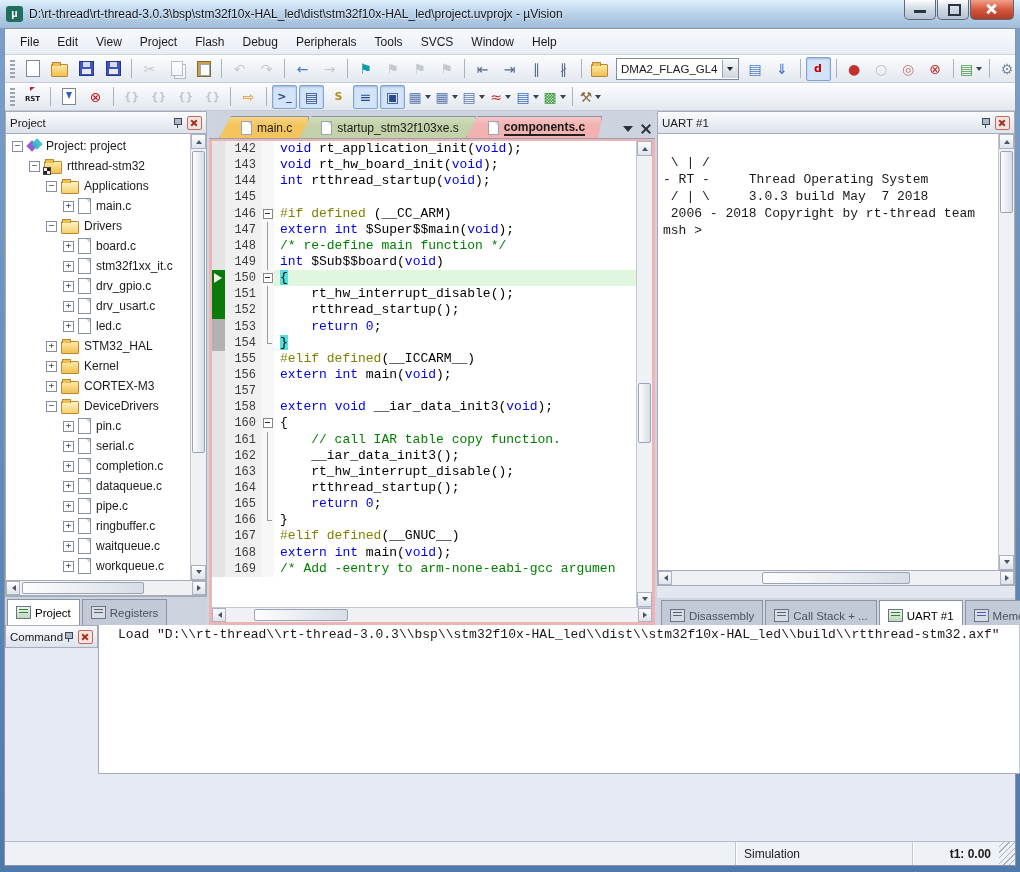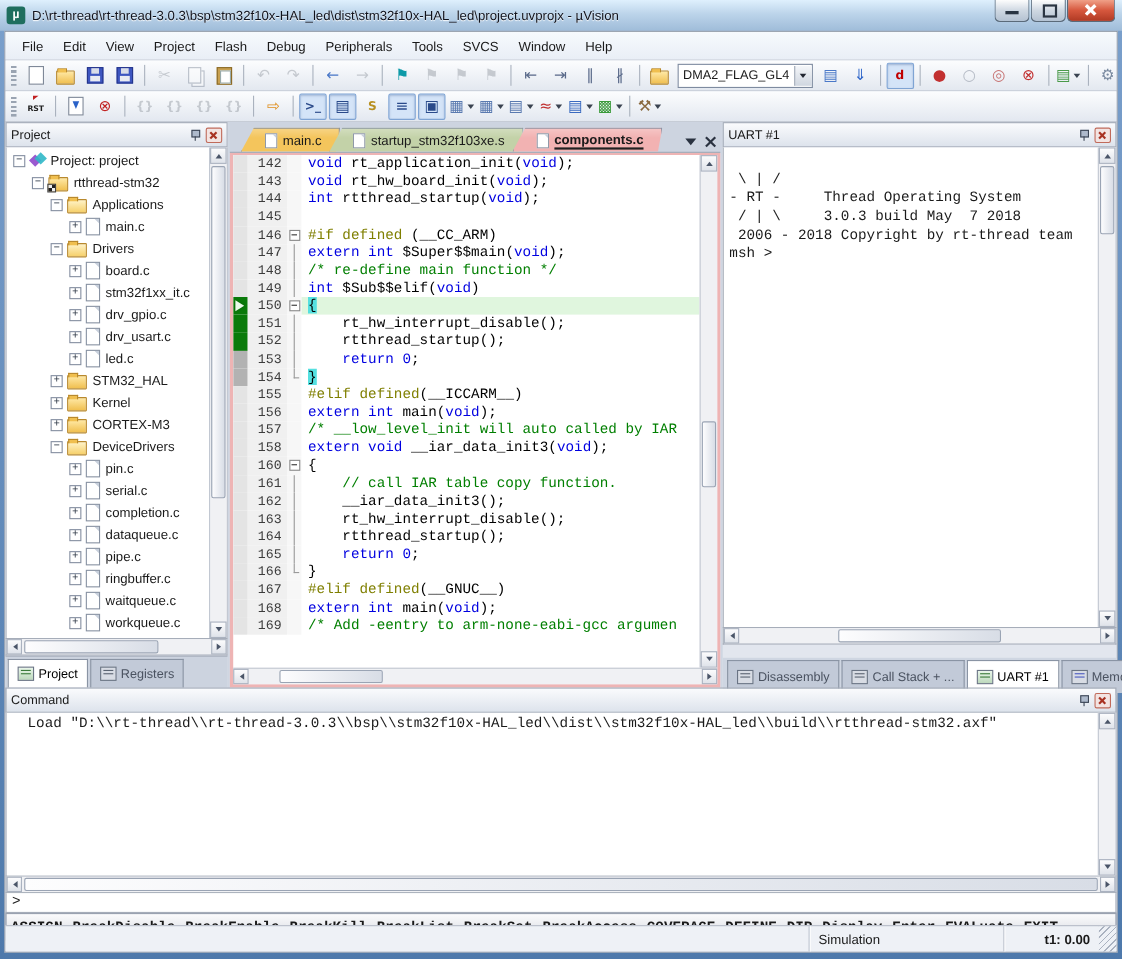--- a/index.html
+++ b/index.html
@@ -127,21 +127,21 @@
   .crow.hl .c-code{background:#e0f6de;}
   .sg-k{color:#0000e0;} .sg-p{color:#7f7f00;} .sg-c{color:#007f00;} .sg-t{color:#000;} .sg-n{color:#0000e0;}
   .sg-b{background:#55e0e0;color:#000;}
   
   .right-panel{flex:1;display:flex;flex-direction:column;min-width:0;background:#e2e6ee;}
   .uart-box{height:436px;border:1px solid #a6adb9;border-top:none;background:#fff;display:flex;min-height:0;flex:0 0 auto;}
   .uart-text{flex:1;overflow:hidden;font-family:"Liberation Mono","DejaVu Sans Mono",monospace;font-size:13px;line-height:17px;white-space:pre;padding:3px 5px;}
   .rp-gap{height:12px;flex:0 0 auto;}
   .right-tabs{height:30px;display:flex;align-items:stretch;padding:2px 2px 2px 4px;flex:0 0 auto;background:#cfd6e2;}
   
-  .cmd-panel{flex:1;display:flex;flex-direction:column;min-height:0;}
+  .cmd-panel{flex:1;display:flex;min-height:0;}
   .cmd-out-wrap{height:148px;display:flex;border:1px solid #a6adb9;border-top:none;background:#fff;flex:0 0 auto;}
   .cmd-out{flex:1;font-family:"Liberation Mono","DejaVu Sans Mono",monospace;font-size:13px;padding:2px 19px;white-space:pre;overflow:hidden;}
   .cmd-input{height:17px;background:#fff;border:1px solid #a6adb9;border-top:none;font-family:"Liberation Mono","DejaVu Sans Mono",monospace;font-size:13px;line-height:16px;padding:0 5px;flex:0 0 auto;}
   .cmd-btnbar{height:23px;background:linear-gradient(#fbfbfc,#d6d9e0);border:1px solid #9aa2b0;display:flex;align-items:center;padding:0 4px;gap:9px;overflow:hidden;flex:0 0 auto;font-family:"Liberation Mono","DejaVu Sans Mono",monospace;font-size:13px;font-weight:bold;white-space:nowrap;}
   .cmd-kw{cursor:default;}
   
   .statusbar{height:23px;background:#eef1f6;border-top:1px solid #b6bcc8;display:flex;align-items:center;flex:0 0 auto;font-size:12px;text-align:right;}
   .sb-spacer{flex:1;}
   .sb-cell{border-left:1px solid #c2c8d2;box-shadow:inset 1px 0 0 #fff;height:100%;display:flex;align-items:center;padding:0 8px;}
   .sb-cell.mode{width:160px;}
@@ -582,21 +582,21 @@
                 <div class="crow">
                   <span class="c-cov"></span>
                   <span class="c-ln">148</span>
                   <span class="c-fold v"></span>
                   <span class="c-code"><span class="sg-c">/* re-define main function */</span></span>
                 </div>
                 <div class="crow">
                   <span class="c-cov"></span>
                   <span class="c-ln">149</span>
                   <span class="c-fold v"></span>
-                  <span class="c-code"><span class="sg-k">int</span><span class="sg-t"> $Sub$$elif(</span><span class="sg-k">void</span><span class="sg-t">)</span></span>
+                  <span class="c-code"><span class="sg-k">int</span><span class="sg-t"> $Sub$$board(</span><span class="sg-k">void</span><span class="sg-t">)</span></span>
                 </div>
                 <div class="crow hl">
                   <span class="c-cov g">
                     <span class="pc-arrow"></span>
                   </span>
                   <span class="c-ln">150</span>
                   <span class="c-fold minus"></span>
                   <span class="c-code"><span class="sg-b">{</span></span>
                 </div>
                 <div class="crow">
@@ -632,21 +632,20 @@
                 <div class="crow">
                   <span class="c-cov"></span>
                   <span class="c-ln">156</span>
                   <span class="c-fold"></span>
                   <span class="c-code"><span class="sg-k">extern</span><span class="sg-t"> </span><span class="sg-k">int</span><span class="sg-t"> main(</span><span class="sg-k">void</span><span class="sg-t">);</span></span>
                 </div>
                 <div class="crow">
                   <span class="c-cov"></span>
                   <span class="c-ln">157</span>
                   <span class="c-fold"></span>
-                  <span class="c-code"><span class="sg-c">/* __low_level_init will auto called by IAR</span></span>
                 </div>
                 <div class="crow">
                   <span class="c-cov"></span>
                   <span class="c-ln">158</span>
                   <span class="c-fold"></span>
                   <span class="c-code"><span class="sg-k">extern</span><span class="sg-t"> </span><span class="sg-k">void</span><span class="sg-t"> __iar_data_init3(</span><span class="sg-k">void</span><span class="sg-t">);</span></span>
                 </div>
                 <div class="crow">
                   <span class="c-cov"></span>
                   <span class="c-ln">160</span>

